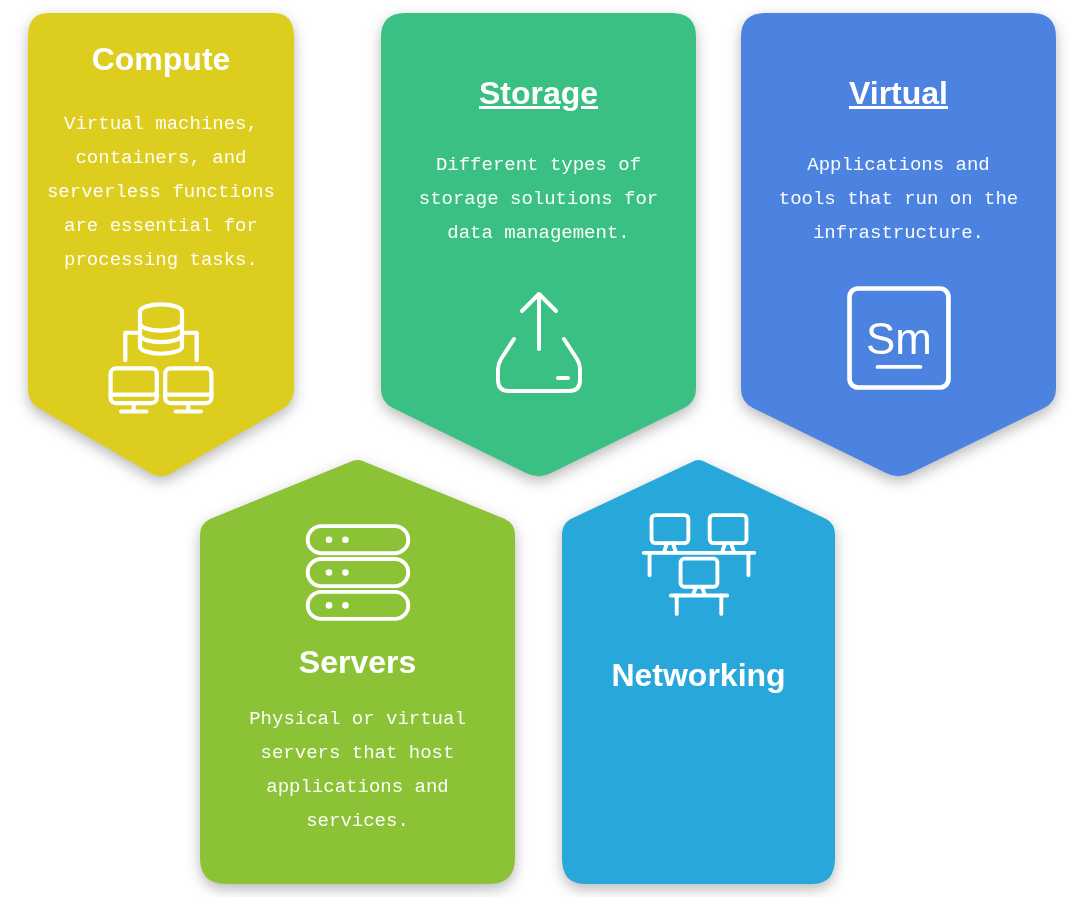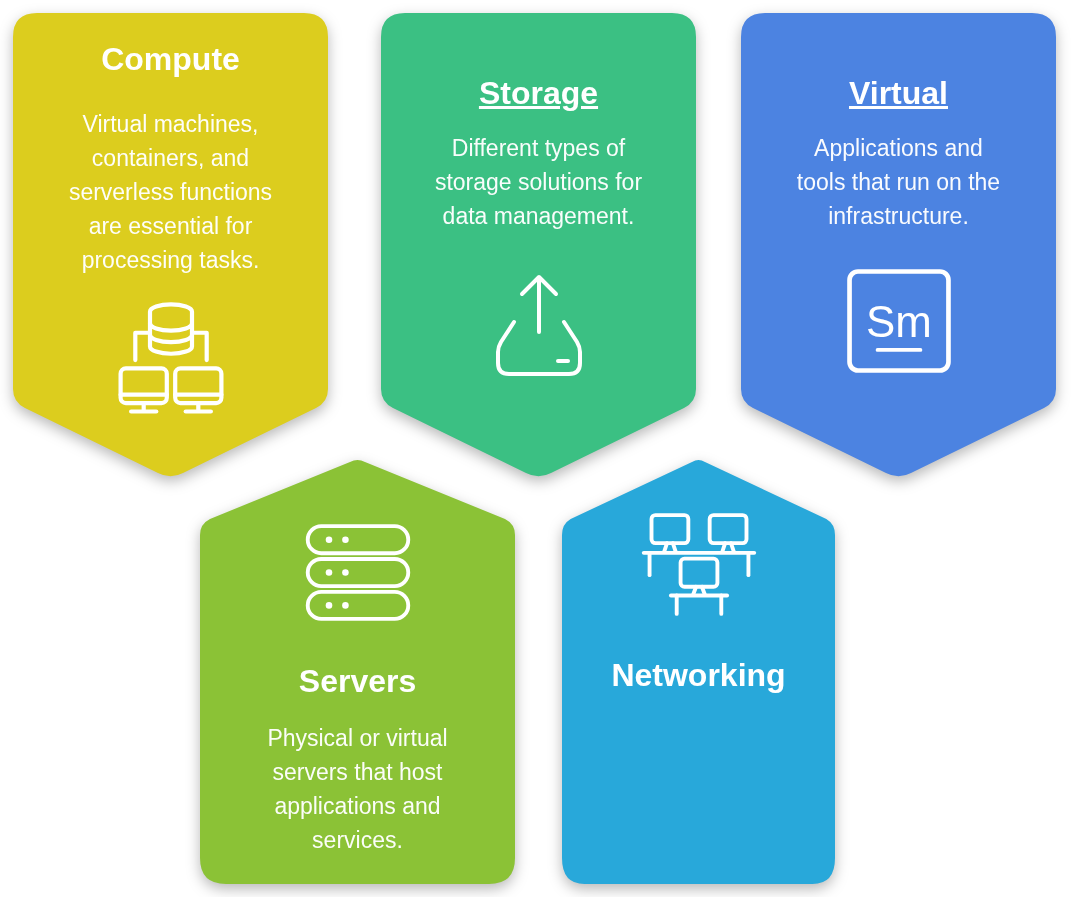--- a/index.html
+++ b/index.html
@@ -4,45 +4,45 @@
 <style>
   html,body{margin:0;padding:0;background:#ffffff;}
   body{font-family:"Liberation Sans", sans-serif;}
   .canvas{position:relative;width:1080px;height:897px;background:#ffffff;overflow:hidden;}
   .card{position:absolute;}
   .card svg.shape{position:absolute;left:0;top:0;width:100%;height:100%;
     filter:drop-shadow(0 5px 7px rgba(0,0,0,0.28));}
   .content{position:absolute;left:0;top:0;width:100%;height:100%;
     display:flex;flex-direction:column;align-items:center;color:#ffffff;text-align:center;}
   .title{font-size:32px;font-weight:bold;line-height:40px;margin:0;}
-  .desc{font-size:23px;line-height:34px;margin:0;white-space:pre-line;color:rgba(255,255,255,0.97);}
+  .desc{font-size:19px;line-height:34px;margin:0;white-space:pre-line;color:rgba(255,255,255,0.97);font-family:Liberation Mono, monospace;}
   .icon{display:block;}
   .icon .stroke{fill:none;stroke:#ffffff;stroke-width:4;stroke-linecap:round;stroke-linejoin:round;}
   .icon .thick{stroke-width:5;}
   .icon .dot{fill:#ffffff;stroke:none;}
   
   .c-compute .title{margin-top:26px;}
   .c-compute .desc{margin-top:28px;}
   .c-compute .icon{margin-top:24px;}
   .c-storage .title,.c-software .title{margin-top:60px;text-decoration:underline;}
-  .c-storage .desc,.c-software .desc{margin-top:18px;}
+  .c-storage .desc,.c-software .desc{margin-top:35px;}
   .c-storage .icon{margin-top:32px;}
   .c-software .icon{margin-top:32px;}
   .c-servers .icon{margin-top:66px;}
   .c-networking .icon{margin-top:52px;}
-  .c-servers .title{margin-top:38px;}
+  .c-servers .title{margin-top:19px;}
   .c-networking .title{margin-top:36px;}
   .c-servers .desc,.c-networking .desc{margin-top:20px;}
 </style>
 </head>
 <body>
 
 <div class="canvas">
 
-  <div class="card c-compute" style="left:13px;top:13px;width:315px;height:467px;">
+  <div class="card c-compute" style="left:28px;top:13px;width:266px;height:467px;">
     <svg class="shape" viewBox="0 0 315 467" preserveAspectRatio="none">
       <path d="M24 0 H291 Q315 0 315 24 V376 Q315 389 303 395 L170 460 Q157.5 466.5 145 460 L12 395 Q0 389 0 376 V24 Q0 0 24 0 Z" fill="#dccd1e"></path>
     </svg>
     <div class="content">
       <h2 class="title">Compute</h2>
       <p class="desc">Virtual machines,
 containers, and
 serverless functions
 are essential for
 processing tasks.</p>

